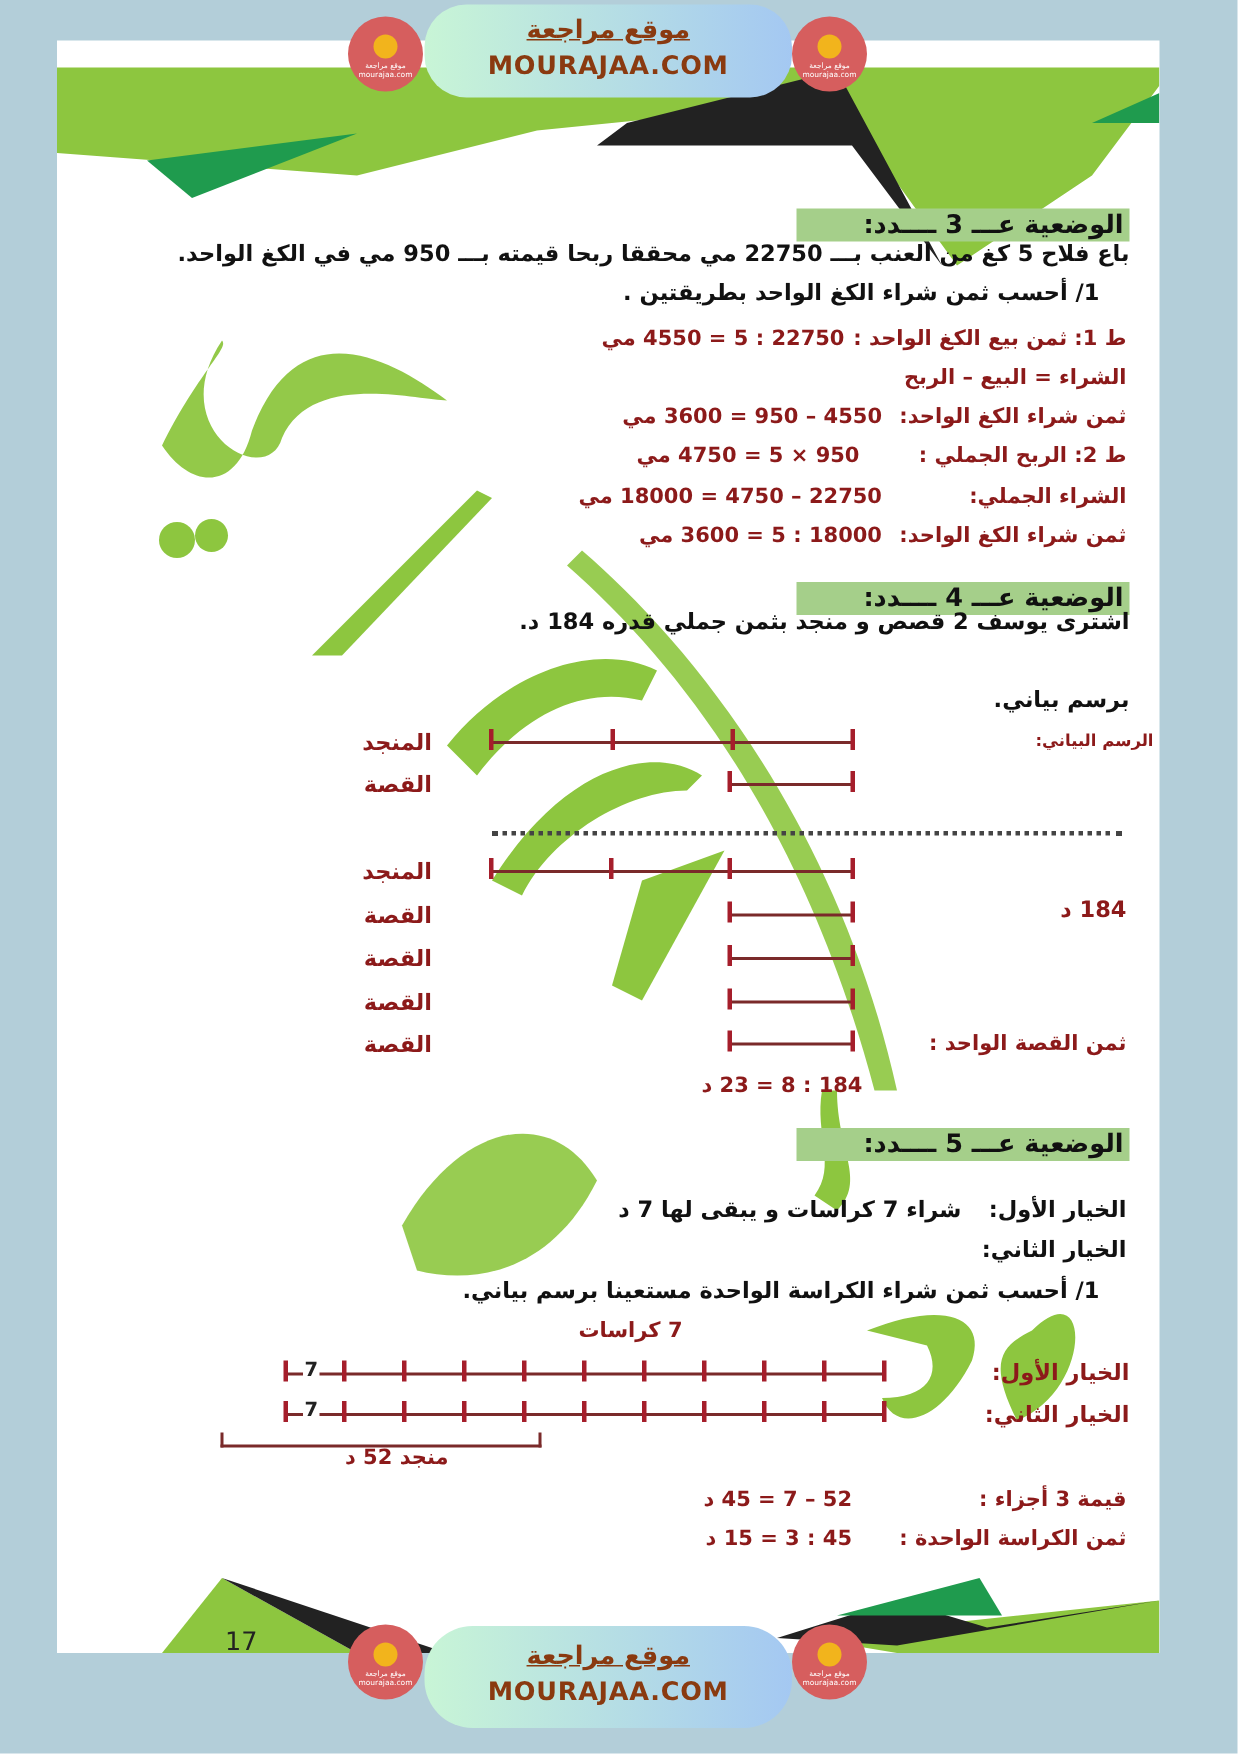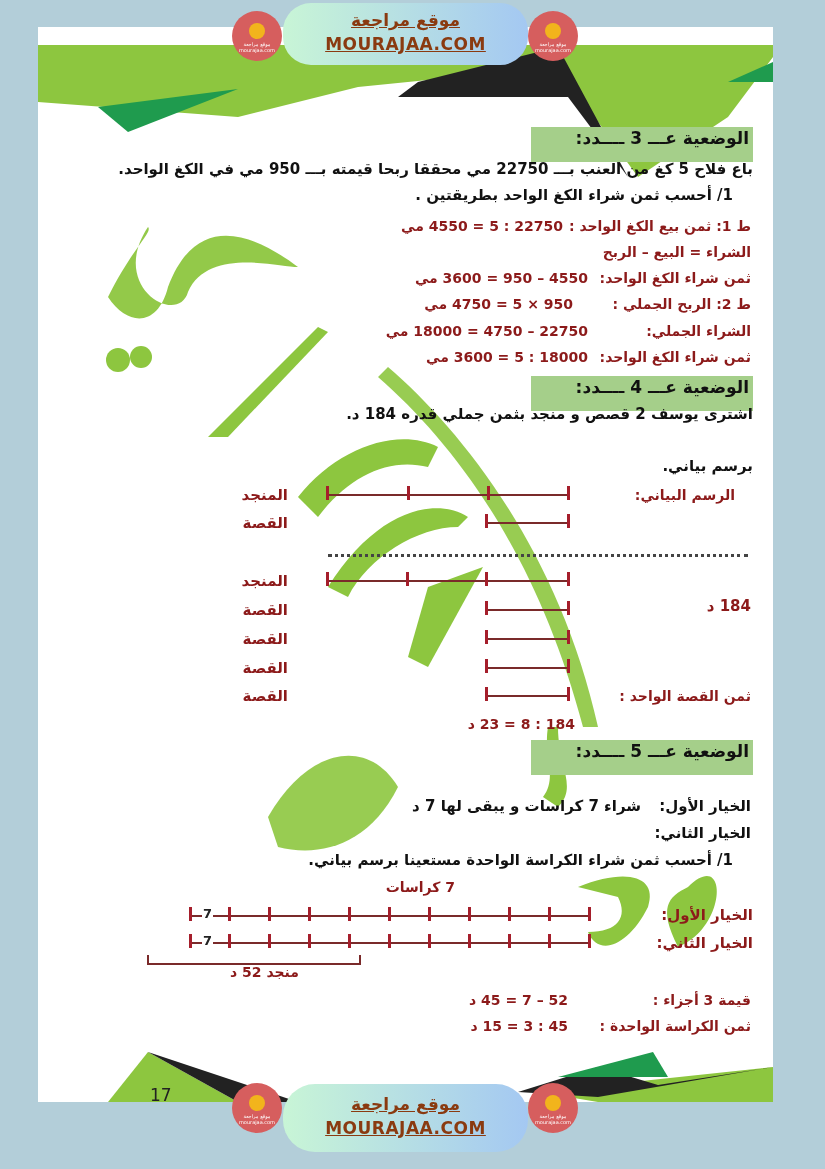--- a/index.html
+++ b/index.html
@@ -2,24 +2,24 @@
 <html><head>
 <meta charset="utf-8">
 <style>
   html,body{margin:0;padding:0;}
   body{width:825px;height:1169px;background:#b3ced9;position:relative;overflow:hidden;font-family:"DejaVu Sans","Liberation Sans",sans-serif;}
   .page{position:absolute;left:38px;top:27px;width:735px;height:1075px;background:#fff;overflow:hidden;}
   .deco{position:absolute;left:0;top:0;}
   .t{position:absolute;direction:rtl;white-space:nowrap;font-weight:bold;line-height:1;}
   .blk{color:#111;font-size:15px;}
   .red{color:#8c1a1a;font-size:14px;}
-  .hdr{position:absolute;background:#a5cf8a;height:35px;direction:rtl;font-weight:bold;font-size:17px;color:#111;padding:0 4px;line-height:22px;white-space:nowrap;}
+  .hdr{position:absolute;background:#a5cf8a;height:22px;direction:rtl;font-weight:bold;font-size:17px;color:#111;padding:0 4px;line-height:22px;white-space:nowrap;margin-top:12px;}
   .badge{position:absolute;width:245px;height:62px;border-radius:28px;background:linear-gradient(90deg,#c8f5d6,#a4c8f2);text-align:center;}
   .badge .ar{display:block;color:#8a3a10;font-weight:bold;font-size:17px;text-decoration:underline;margin-top:7px;direction:rtl;}
-  .badge .en{display:block;color:#8a3a10;font-weight:bold;font-size:17px;text-decoration:underline;margin-top:4px;letter-spacing:0.5px;}
+  .badge .en{display:block;color:#8a3a10;font-weight:bold;font-size:17px;margin-top:4px;letter-spacing:0.5px;}
   .logo{position:absolute;width:50px;height:50px;border-radius:50%;background:#d65e5e;text-align:center;}
   .logo .ic{display:block;width:16px;height:16px;border-radius:50%;background:#f2b41c;margin:12px auto 2px;}
   .logo .lt{display:block;color:#fff;font-size:5px;line-height:6px;}
   .bar{position:absolute;height:2px;background:#7a2a2a;}
   .tick{position:absolute;width:3px;height:14px;background:#a51e2b;}
   .dots{position:absolute;height:0;border-top:3px dotted #444;}
   .pnum{position:absolute;font-size:17px;color:#222;font-family:"DejaVu Sans",sans-serif;}
 </style>
 </head>
 <body>
@@ -65,21 +65,21 @@
   <div class="t red" style="right:200px;top:270px;">950 × 5 = 4750 مي</div>
   <div class="t red" style="right:22px;top:297px;">الشراء الجملي:</div>
   <div class="t red" style="right:185px;top:297px;">22750 – 4750 = 18000 مي</div>
   <div class="t red" style="right:22px;top:323px;">ثمن شراء الكغ الواحد:</div>
   <div class="t red" style="right:185px;top:323px;">18000 : 5 = 3600 مي</div>
 
   <div class="hdr" style="right:20px;top:349px;width:214px;">الوضعية عـــ 4 ــــدد:</div>
   <div class="t blk" style="right:20px;top:380px;">اشترى يوسف 2 قصص و منجد بثمن جملي قدره 184 د.</div>
   <div class="t blk" style="right:20px;top:432px;">برسم بياني.</div>
 
-  <div class="t red" style="right:38px;top:461px;font-size:14px;">الرسم البياني:</div>
+  <div class="t red" style="right:4px;top:461px;font-size:11px;">الرسم البياني:</div>
   <div class="t red" style="right:485px;top:461px;font-size:15px;">المنجد</div>
   <div class="t red" style="right:485px;top:489px;font-size:15px;">القصة</div>
   <div>
     <div class="bar" style="left:289px;top:467px;width:242px;"></div>
     <div class="tick" style="left:288px;top:459px;"></div>
     <div class="tick" style="left:369px;top:459px;"></div>
     <div class="tick" style="left:449px;top:459px;"></div>
     <div class="tick" style="left:529px;top:459px;"></div>
   </div>
   <div>

